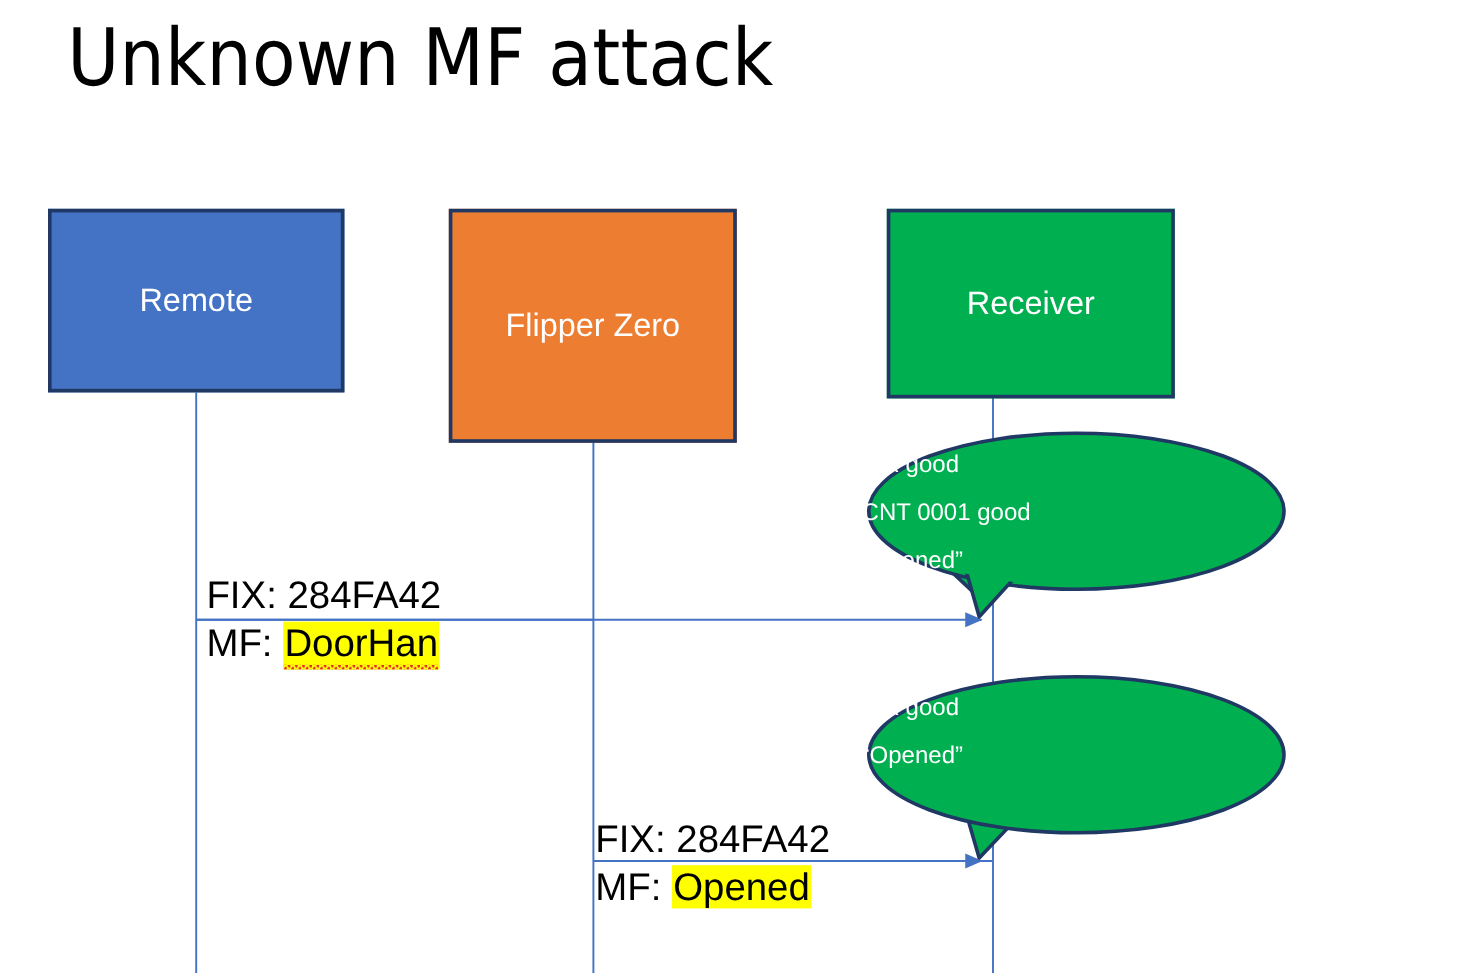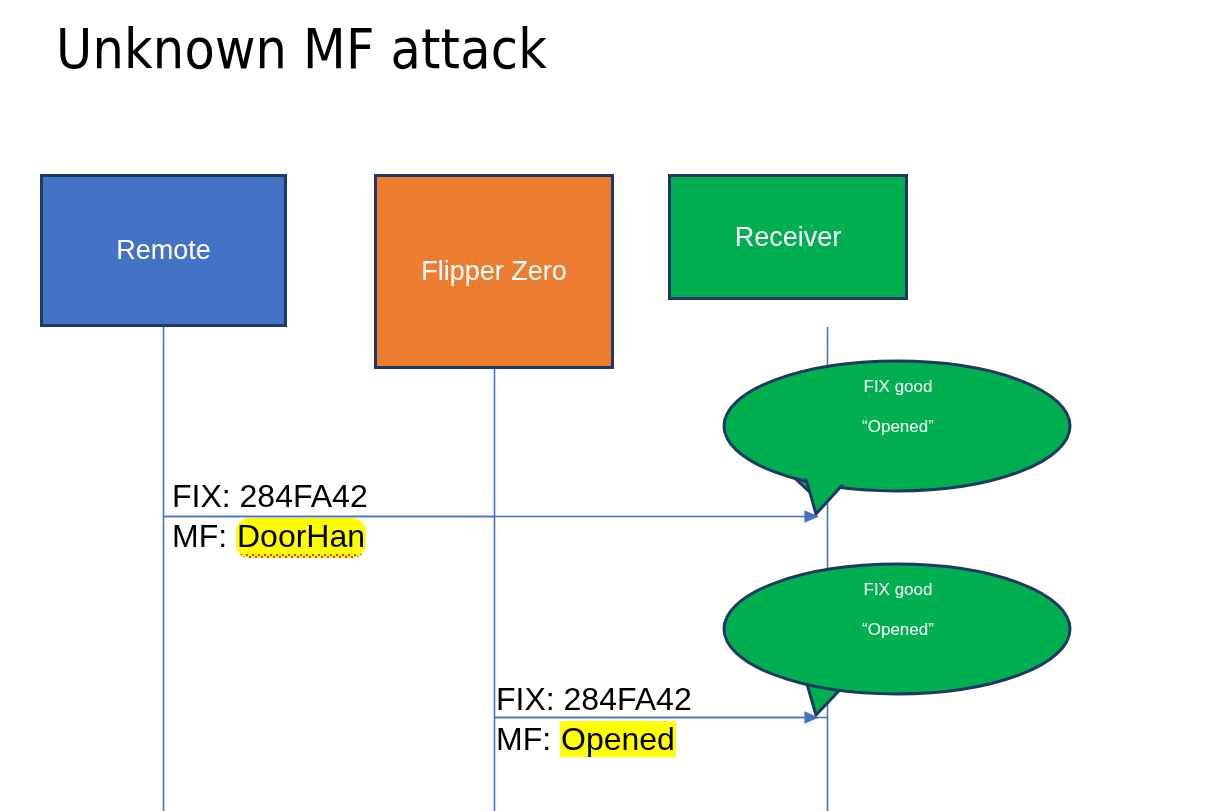--- a/index.html
+++ b/index.html
@@ -18,21 +18,21 @@
     height: 811px;
     background: #ffffff;
     overflow: hidden;
   }
 
   
   #slide-title {
     position: absolute;
     left: 56px;
     top: 6px;
-    font-size: 55px;
+    font-size: 66px;
     line-height: 86px;
     font-weight: 300;
     letter-spacing: 0.2px;
     color: #000000;
     font-family: "DejaVu Sans Condensed", "Liberation Sans", sans-serif;
     font-stretch: condensed;
     white-space: nowrap;
   }
 
   
@@ -53,29 +53,28 @@
     align-items: center;
     justify-content: center;
     color: #ffffff;
     font-size: 27px;
     font-weight: 400;
     font-family: "Liberation Sans", sans-serif;
     z-index: 3;
   }
   #box-remote  { left: 40px;  top: 174px; width: 247px; height: 153px; }
   #box-flipper { left: 374px; top: 174px; width: 240px; height: 195px; }
-  #box-receiver{ left: 668px; top: 174px; width: 240px; height: 126px; }
+  #box-receiver{ left: 739px; top: 174px; width: 240px; height: 158px; }
 
   
   .bubble-text {
     position: absolute;
     width: 360px;
-    text-align: center;
     color: #ffffff;
-    font-size: 17px;
+    font-size: 20px;
     line-height: 40px;
     font-family: "Liberation Sans", sans-serif;
     z-index: 4;
     pointer-events: none;
   }
   #bubble-text-1 { left: 718px; top: 367px; }
   #bubble-text-2 { left: 718px; top: 570px; }
 
   
   .msg-label {
@@ -96,21 +95,20 @@
   }
   .sp {
     
     background-image:
       radial-gradient(circle at 2px 3px, #E03030 1.1px, rgba(0,0,0,0) 1.3px),
       radial-gradient(circle at 5px 1px, #E03030 1.1px, rgba(0,0,0,0) 1.3px);
     background-size: 6px 4px;
     background-repeat: repeat-x;
     background-position: left bottom 0px;
     padding-bottom: 4px;
-    border-radius: 14px;
   }
 </style>
 </head>
 <body>
 
 <div id="slide">
 
   <div id="slide-title">Unknown MF attack</div>
 
   <svg id="canvas" viewBox="0 0 1216 811" xmlns="http://www.w3.org/2000/svg">
@@ -162,20 +160,21 @@
   <div class="actor-box" id="box-flipper" style="background:#ED7D31">
     <span>Flipper Zero</span>
   </div>
 
   <div class="actor-box" id="box-receiver" style="background:#00B050">
     <span>Receiver</span>
   </div>
 
   <div class="bubble-text" id="bubble-text-1">
     <div>FIX good</div>
+    <div>CNT 0001 good</div>
     <div>“Opened”</div>
   </div>
 
   <div class="bubble-text" id="bubble-text-2">
     <div>FIX good</div>
     <div>“Opened”</div>
   </div>
 
   <div class="msg-label" id="msg-label-1">
     <span class="msg-line">

